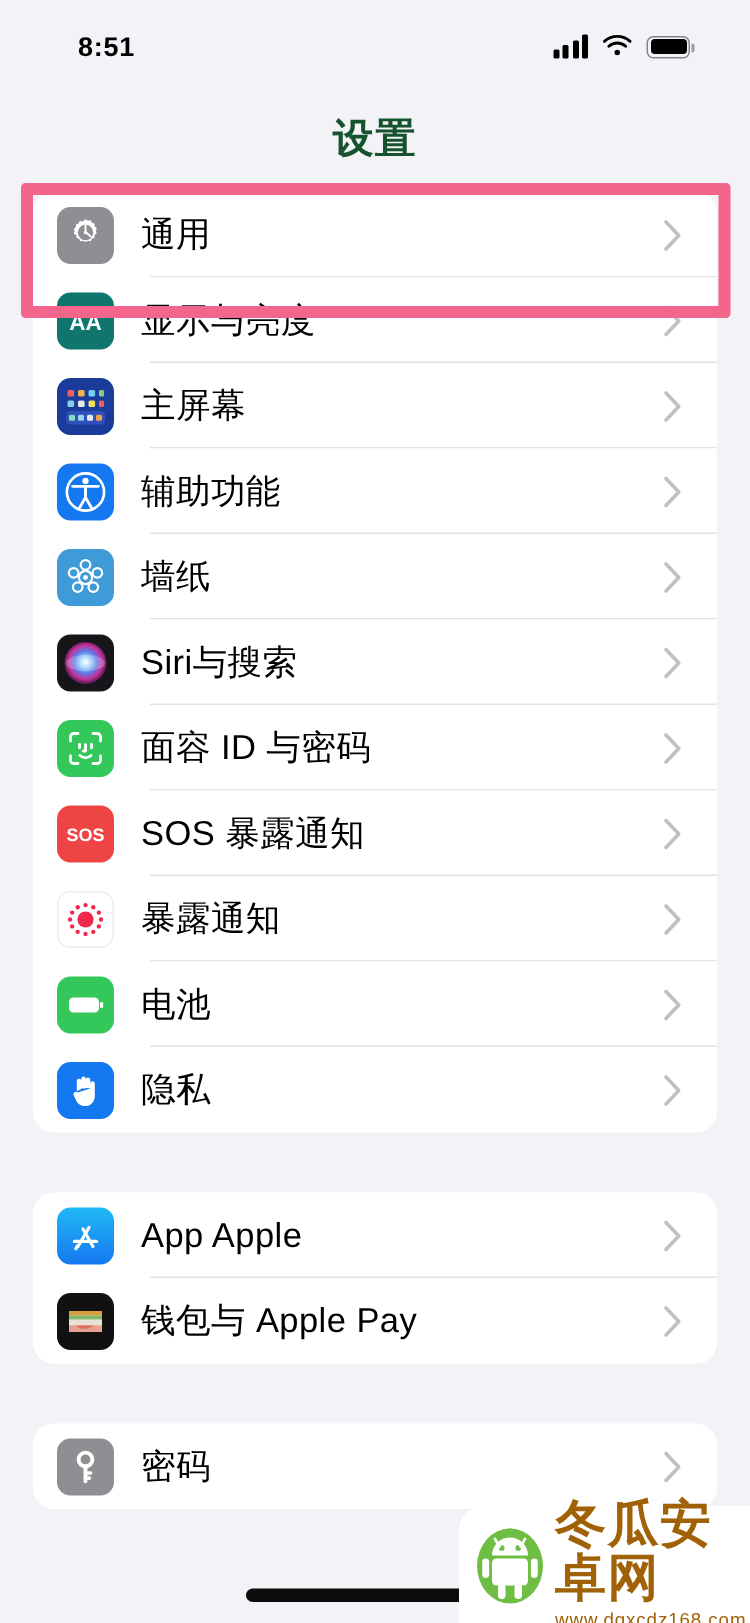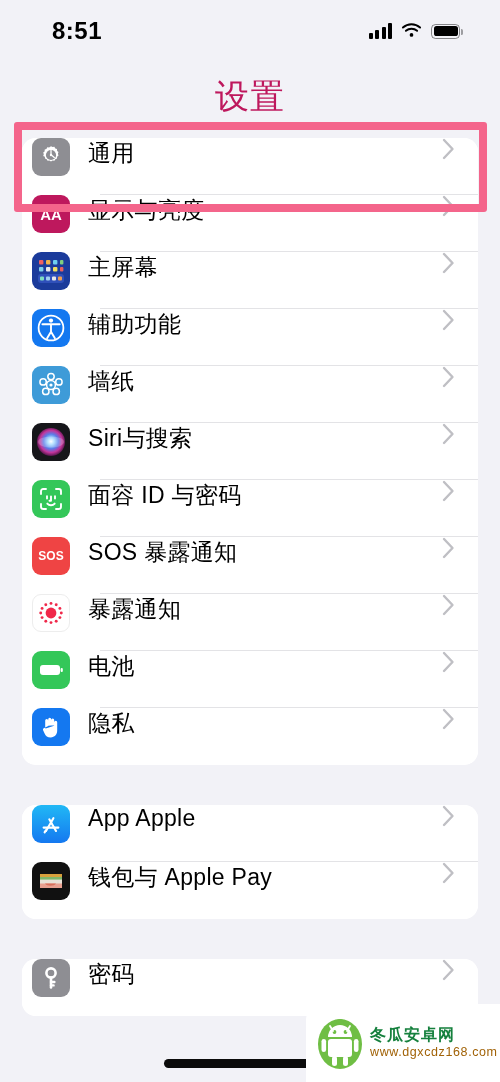--- a/index.html
+++ b/index.html
@@ -17,21 +17,21 @@
 
   
   .statusbar {
     position: relative;
     height: 62px;
     display: flex; align-items: center;
     justify-content: space-between;
     padding: 0 40px 0 52px;
   }
   .clock {
-    font-size: 24px; font-weight: bold; color: #000;
+    font-size: 18px; font-weight: bold; color: #000;
     letter-spacing: 0.5px;
     text-align: center;
   }
   .status-icons { display: flex; align-items: center; gap: 9px; }
 
   .signal { display: flex; align-items: flex-end; gap: 2.5px; height: 16px; }
   .signal i { width: 4px; background: #000; border-radius: 1px; display: block; }
   .signal i:nth-child(1) { height: 6px; }
   .signal i:nth-child(2) { height: 9px; }
   .signal i:nth-child(3) { height: 12px; }
@@ -50,39 +50,39 @@
     background: rgba(0,0,0,.35);
   }
   .battery span {
     display: block; width: 100%; height: 100%;
     background: #000; border-radius: 2.6px;
   }
 
   
   .nav-title {
     text-align: center;
-    font-size: 34px; font-weight: normal; color: #be185d;
+    font-size: 27px; font-weight: bold; color: #14532d;
     padding-top: 12px; padding-bottom: 18px;
     letter-spacing: 1px;
   }
 
   
   .group {
     margin: 0 22px;
     background: #FFFFFF;
     border-radius: 14px;
     overflow: hidden;
   }
   .group.gap-top { margin-top: 40px; }
 
   .row {
     position: relative;
-    display: flex; align-items: flex-start;
+    display: flex; align-items: center;
     height: 57px;
-    padding-left: 10px;
+    padding-left: 16px;
     background: #FFFFFF;
   }
   .row .label {
     flex: 1;
     font-size: 23px; color: #000;
     margin-left: 18px;
     white-space: nowrap;
     letter-spacing: 0.3px;
   }
   .sep {
@@ -135,21 +135,21 @@
     width: 194px; height: 78px;
     background: #FFFFFF;
     border-top-left-radius: 16px;
     display: flex; align-items: center;
     padding-left: 8px;
     z-index: 9;
   }
   .wm-logo { width: 52px; height: 56px; flex: none; }
   .wm-text { margin-left: 4px; line-height: 1.05; }
   .wm-title {
-    font-size: 16px; font-weight: bold; color: #15803d;
+    font-size: 34px; font-weight: bold; color: #a16207;
     letter-spacing: 1px;
   }
   .wm-url {
     font-size: 12.5px; color: #a16207; margin-top: 3px;
     letter-spacing: 0.6px;
   }
 </style>
 </head>
 <body>
 
@@ -196,21 +196,21 @@
       <span class="chev">
         <svg width="13" height="22" viewBox="0 0 13 22">
             <path d="M2 2l8.5 9L2 20" stroke="#BFBFC4" stroke-width="2.4" fill="none" stroke-linecap="round" stroke-linejoin="round"></path>
           </svg>
       </span>
       <span class="sep"></span>
     </div>
 
 
     <div class="row">
-      <span class="ic" style="background:#be185d;">
+      <span class="ic" style="background:#0f766e;">
         <svg width="32" height="32" viewBox="0 0 32 32">
           <text x="16" y="22" text-anchor="middle" font-family="Liberation Sans, sans-serif" font-size="15" font-weight="bold" fill="#fff">AA</text>
         </svg>
       </span>
       <span class="label">显示与亮度</span>
       <span class="chev">
         <svg width="13" height="22" viewBox="0 0 13 22">
             <path d="M2 2l8.5 9L2 20" stroke="#BFBFC4" stroke-width="2.4" fill="none" stroke-linecap="round" stroke-linejoin="round"></path>
           </svg>
       </span>

